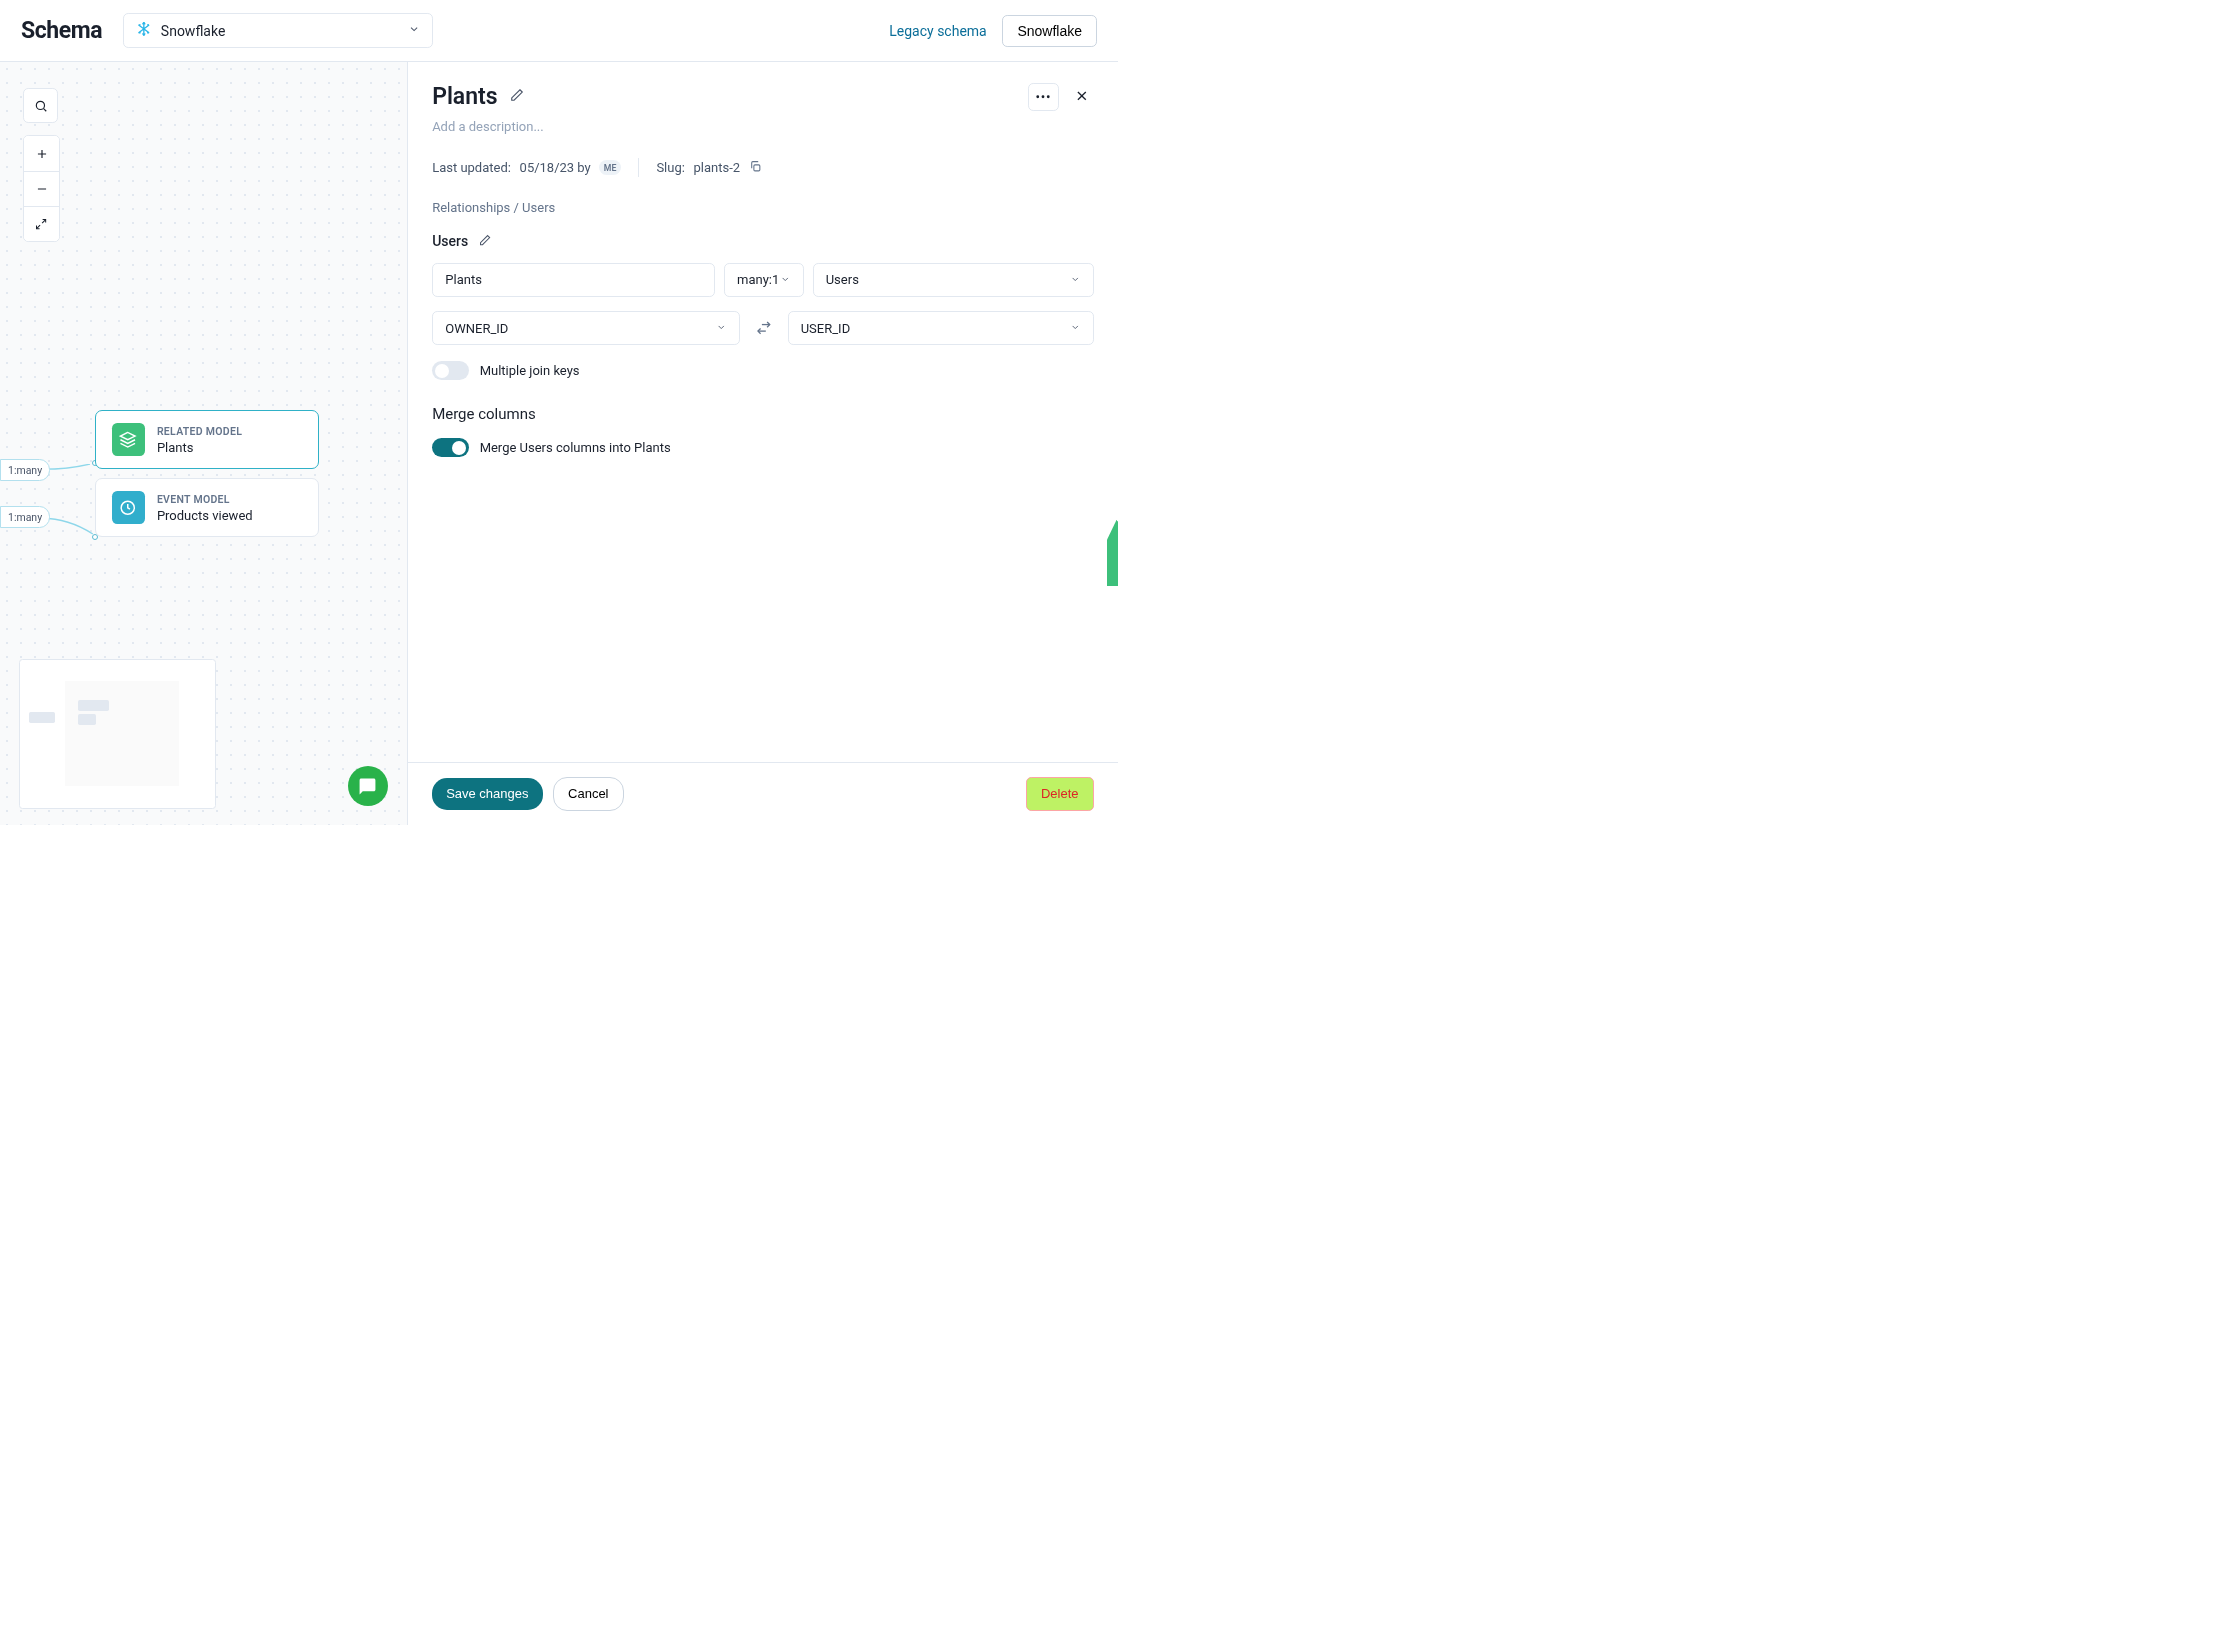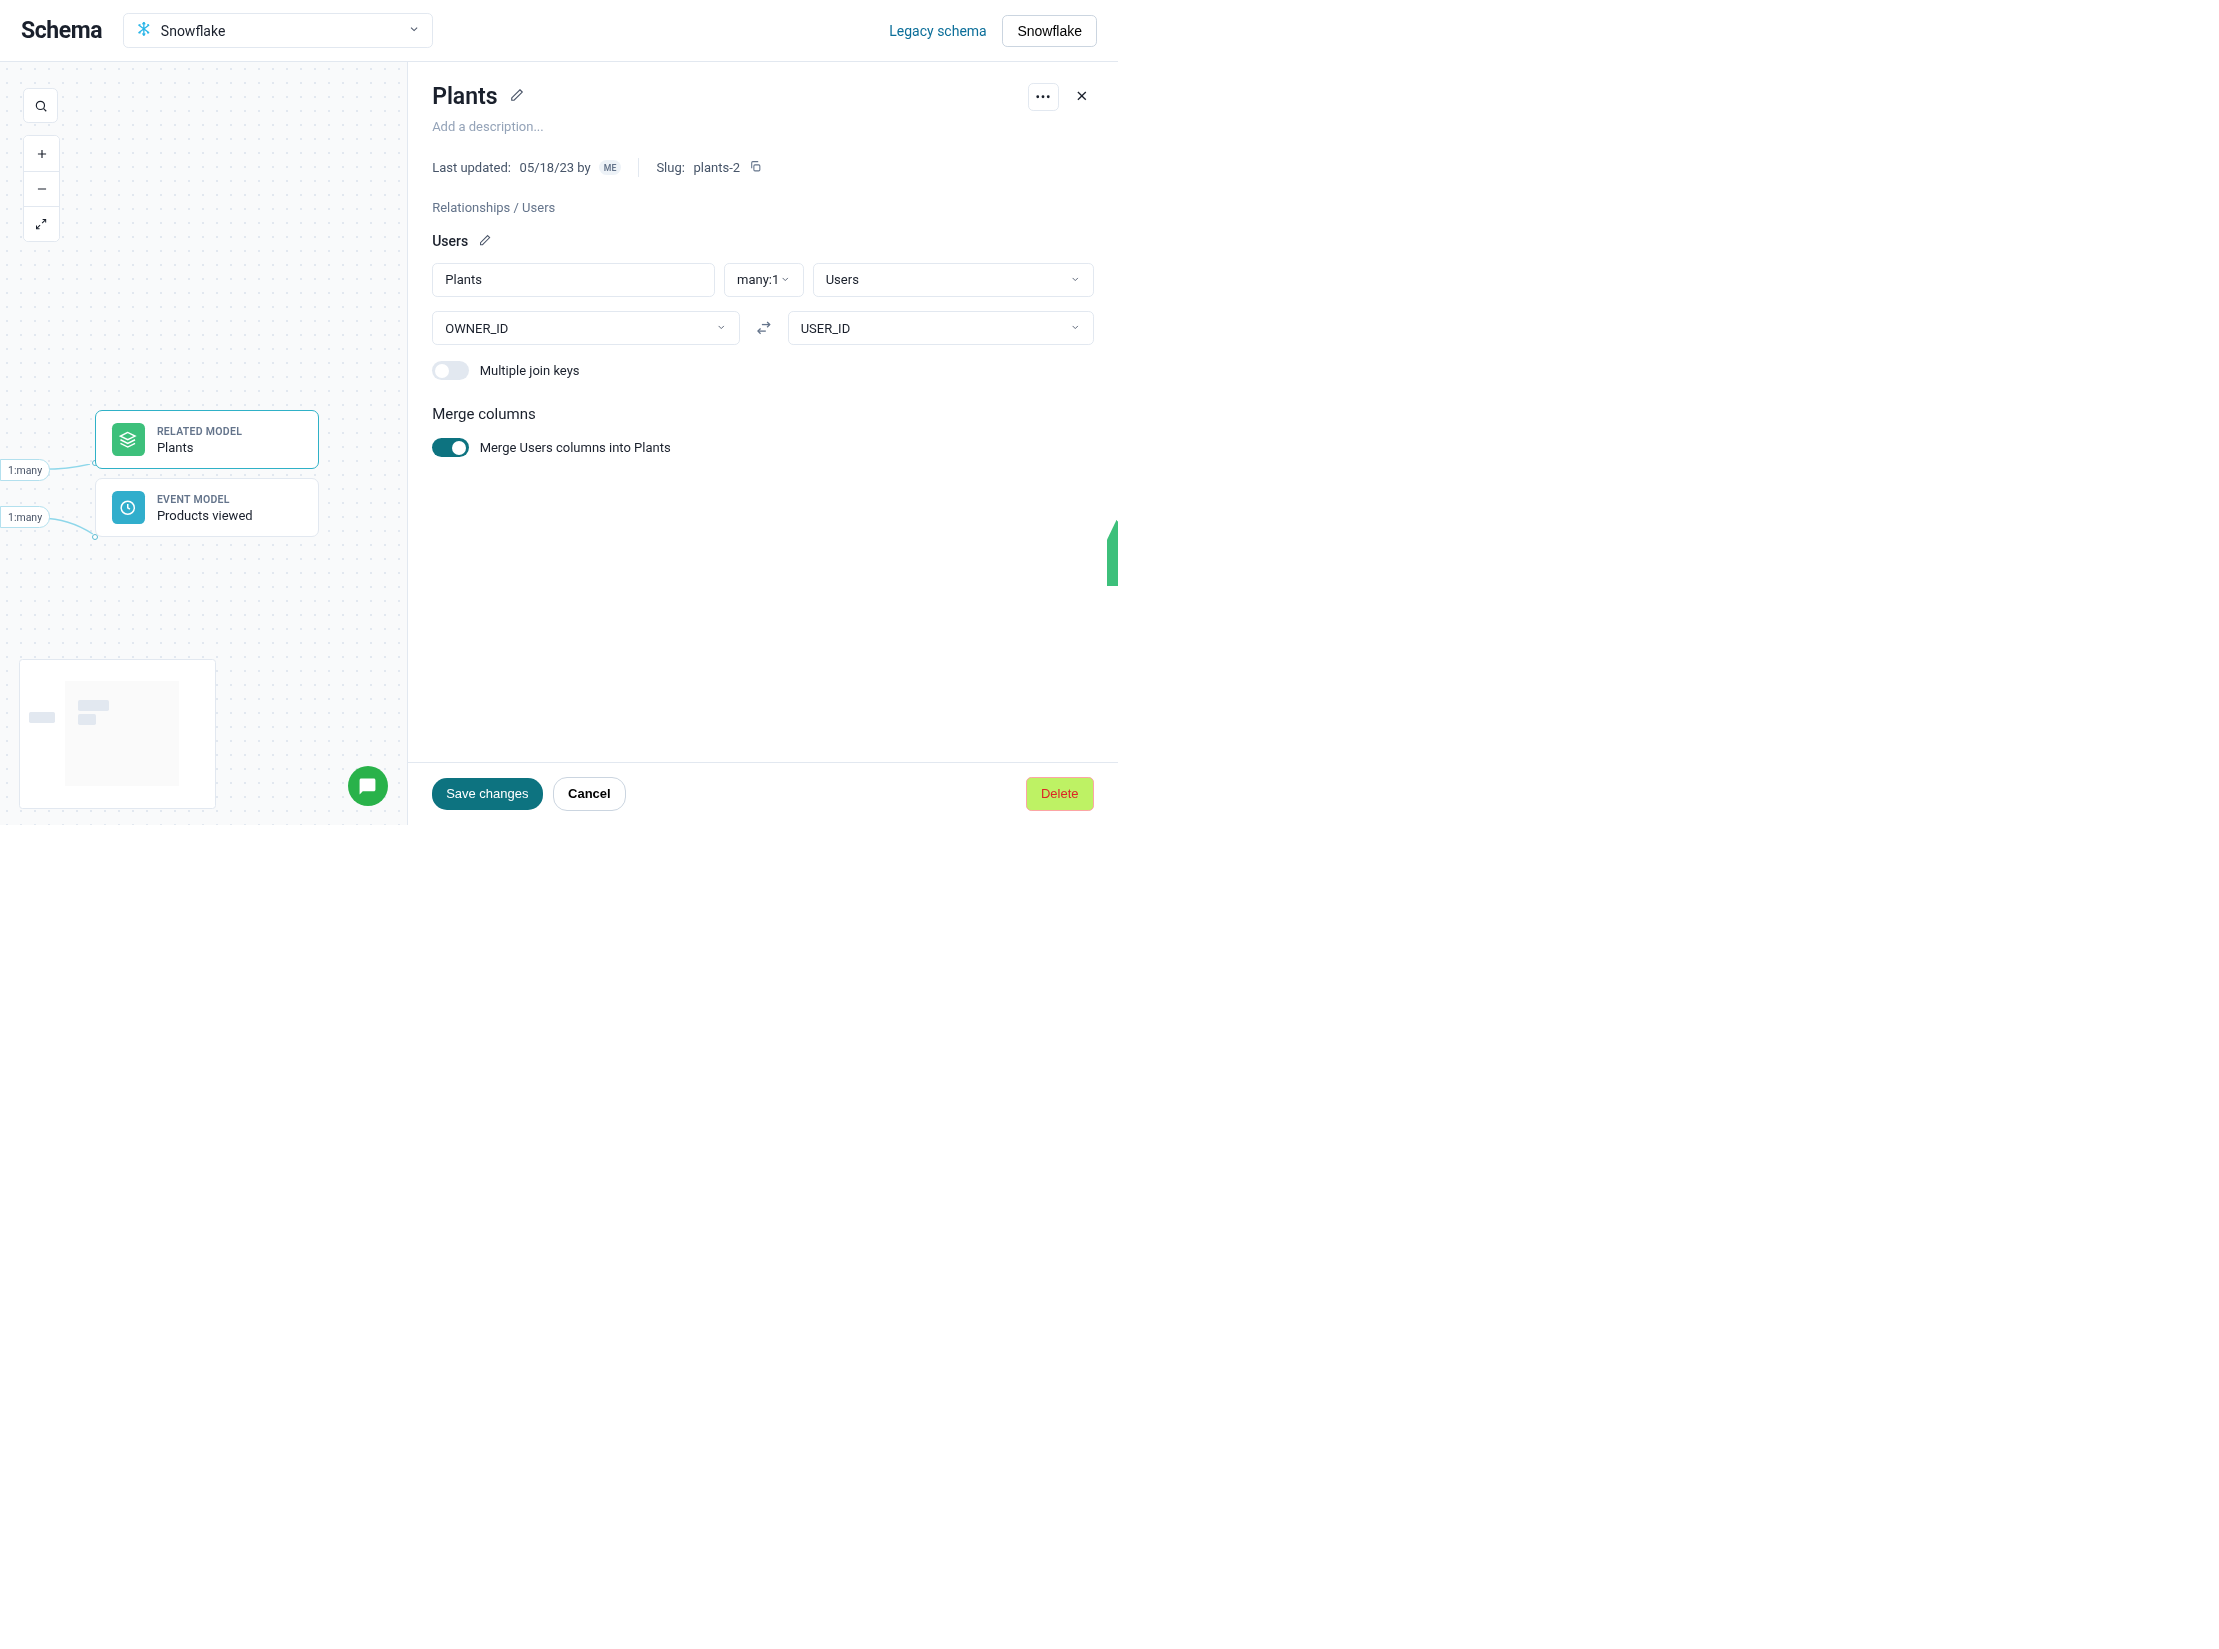--- a/index.html
+++ b/index.html
@@ -354,21 +354,20 @@
   font-weight: 500;
   cursor: pointer;
 }
 .btn-secondary {
   background: #fff;
   border: 0.9px solid #cbd5e0;
   border-radius: 14px;
   padding: 8.7px 14px;
   font-size: 13px;
   cursor: pointer;
-  font-weight: bold;
 }
 .btn-danger {
   margin-left: auto;
   background: #bef264;
   border: 0.9px solid #fca5a5;
   border-radius: 5.2px;
   padding: 8.7px 14px;
   font-size: 13px;
   color: #dc2626;
   cursor: pointer;

